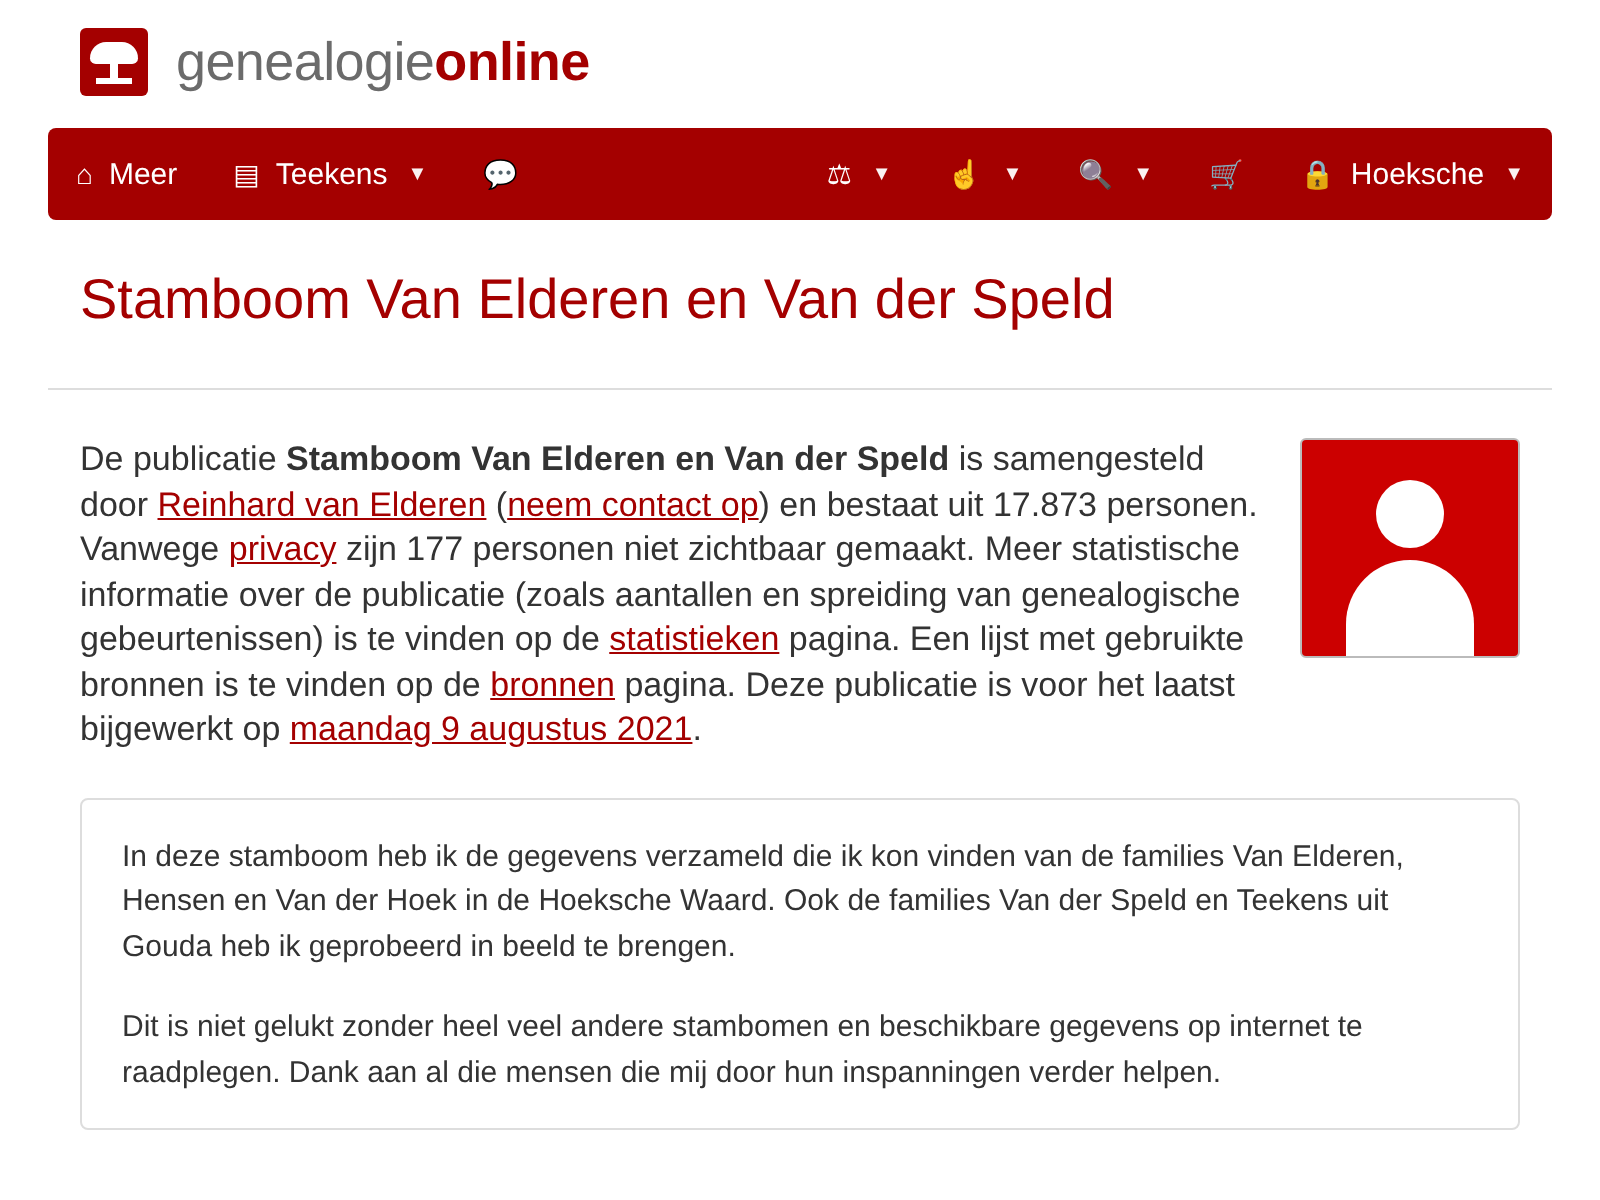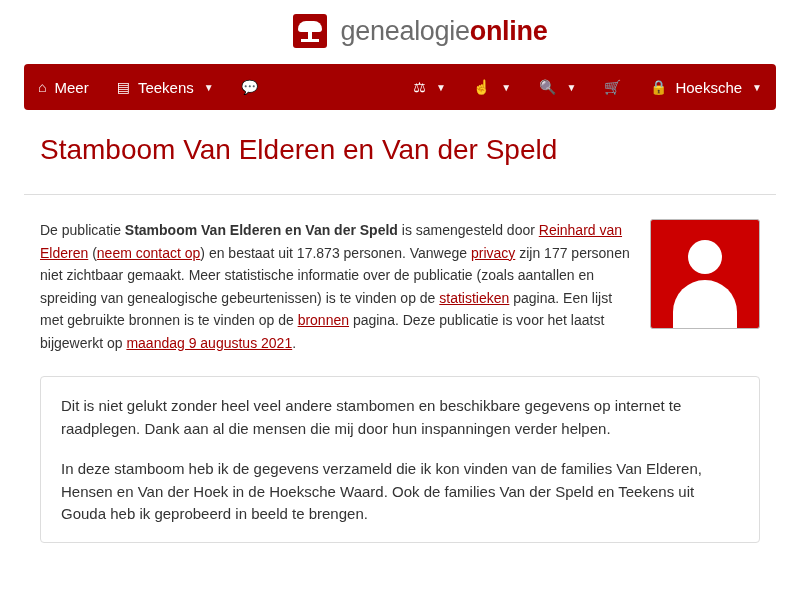--- a/index.html
+++ b/index.html
@@ -20,21 +20,20 @@
     position: relative;
     background: #ffffff;
   }
 
   
   .header {
     padding: 14px 0 10px 40px;
     display: flex;
     align-items: center;
     gap: 14px;
-    justify-content: center;
   }
   .logo-mark {
     width: 34px;
     height: 34px;
     background: #a40000;
     border-radius: 3px;
     position: relative;
     flex: 0 0 auto;
   }
   .logo-mark .tree-top {
@@ -122,21 +121,21 @@
 
   
   .content {
     margin: 0 24px;
     padding: 24px 16px 0 16px;
     display: flex;
     gap: 18px;
   }
   .intro-text {
     flex: 1 1 auto;
-    font-size: 14px;
+    font-size: 17px;
     line-height: 22.5px;
     color: #333333;
   }
   .intro-text a {
     color: #a40000;
     text-decoration: underline;
   }
   .intro-text b { color: #333333; }
 
   .avatar {
@@ -250,17 +249,17 @@
   <div class="content">
     <div class="intro-text"><span>De publicatie </span><b>Stamboom Van Elderen en Van der Speld</b><span> is samengesteld door </span><a href="#">Reinhard van Elderen</a><span> (</span><a href="#">neem contact op</a><span>) en bestaat uit 17.873 personen. Vanwege </span><a href="#">privacy</a><span> zijn 177 personen niet zichtbaar gemaakt. Meer statistische informatie over de publicatie (zoals aantallen en spreiding van genealogische gebeurtenissen) is te vinden op de </span><a href="#">statistieken</a><span> pagina. Een lijst met gebruikte bronnen is te vinden op de </span><a href="#">bronnen</a><span> pagina. Deze publicatie is voor het laatst bijgewerkt op </span><a href="#">maandag 9 augustus 2021</a><span>.</span></div>
 
     <div class="avatar">
       <div class="head"></div>
       <div class="body"></div>
     </div>
   </div>
 
   <div class="panel">
+    <p>In deze stamboom heb ik de gegevens verzameld die ik kon vinden van de families Van Elderen, Hensen en Van der Hoek in de Hoeksche Waard. Ook de families Van der Speld en Teekens uit Gouda heb ik geprobeerd in beeld te brengen.</p>
     <p>Dit is niet gelukt zonder heel veel andere stambomen en beschikbare gegevens op internet te raadplegen. Dank aan al die mensen die mij door hun inspanningen verder helpen.</p>
-    <p>In deze stamboom heb ik de gegevens verzameld die ik kon vinden van de families Van Elderen, Hensen en Van der Hoek in de Hoeksche Waard. Ook de families Van der Speld en Teekens uit Gouda heb ik geprobeerd in beeld te brengen.</p>
   </div>
 
 </div>
 
 </body></html>

